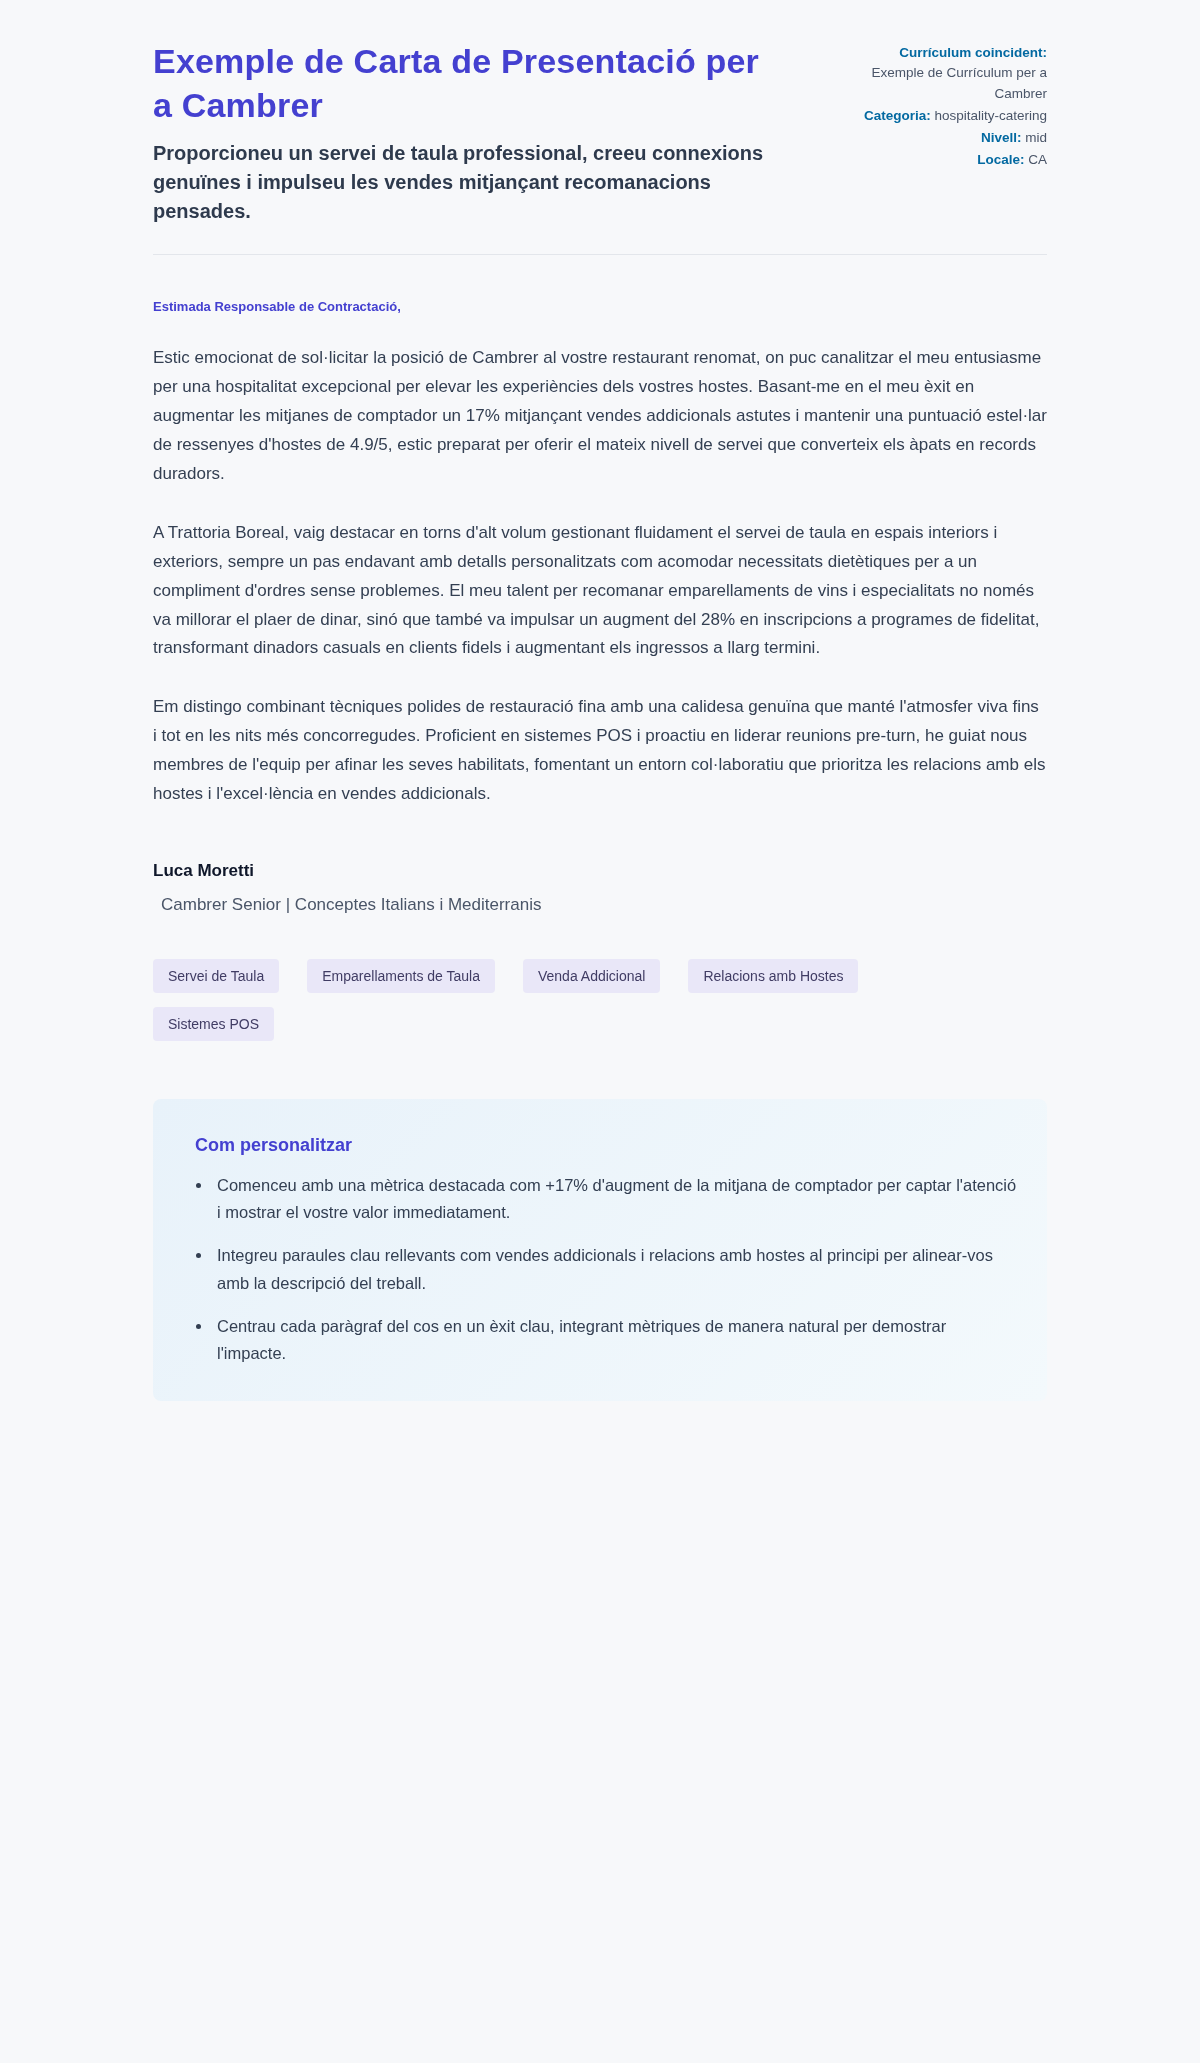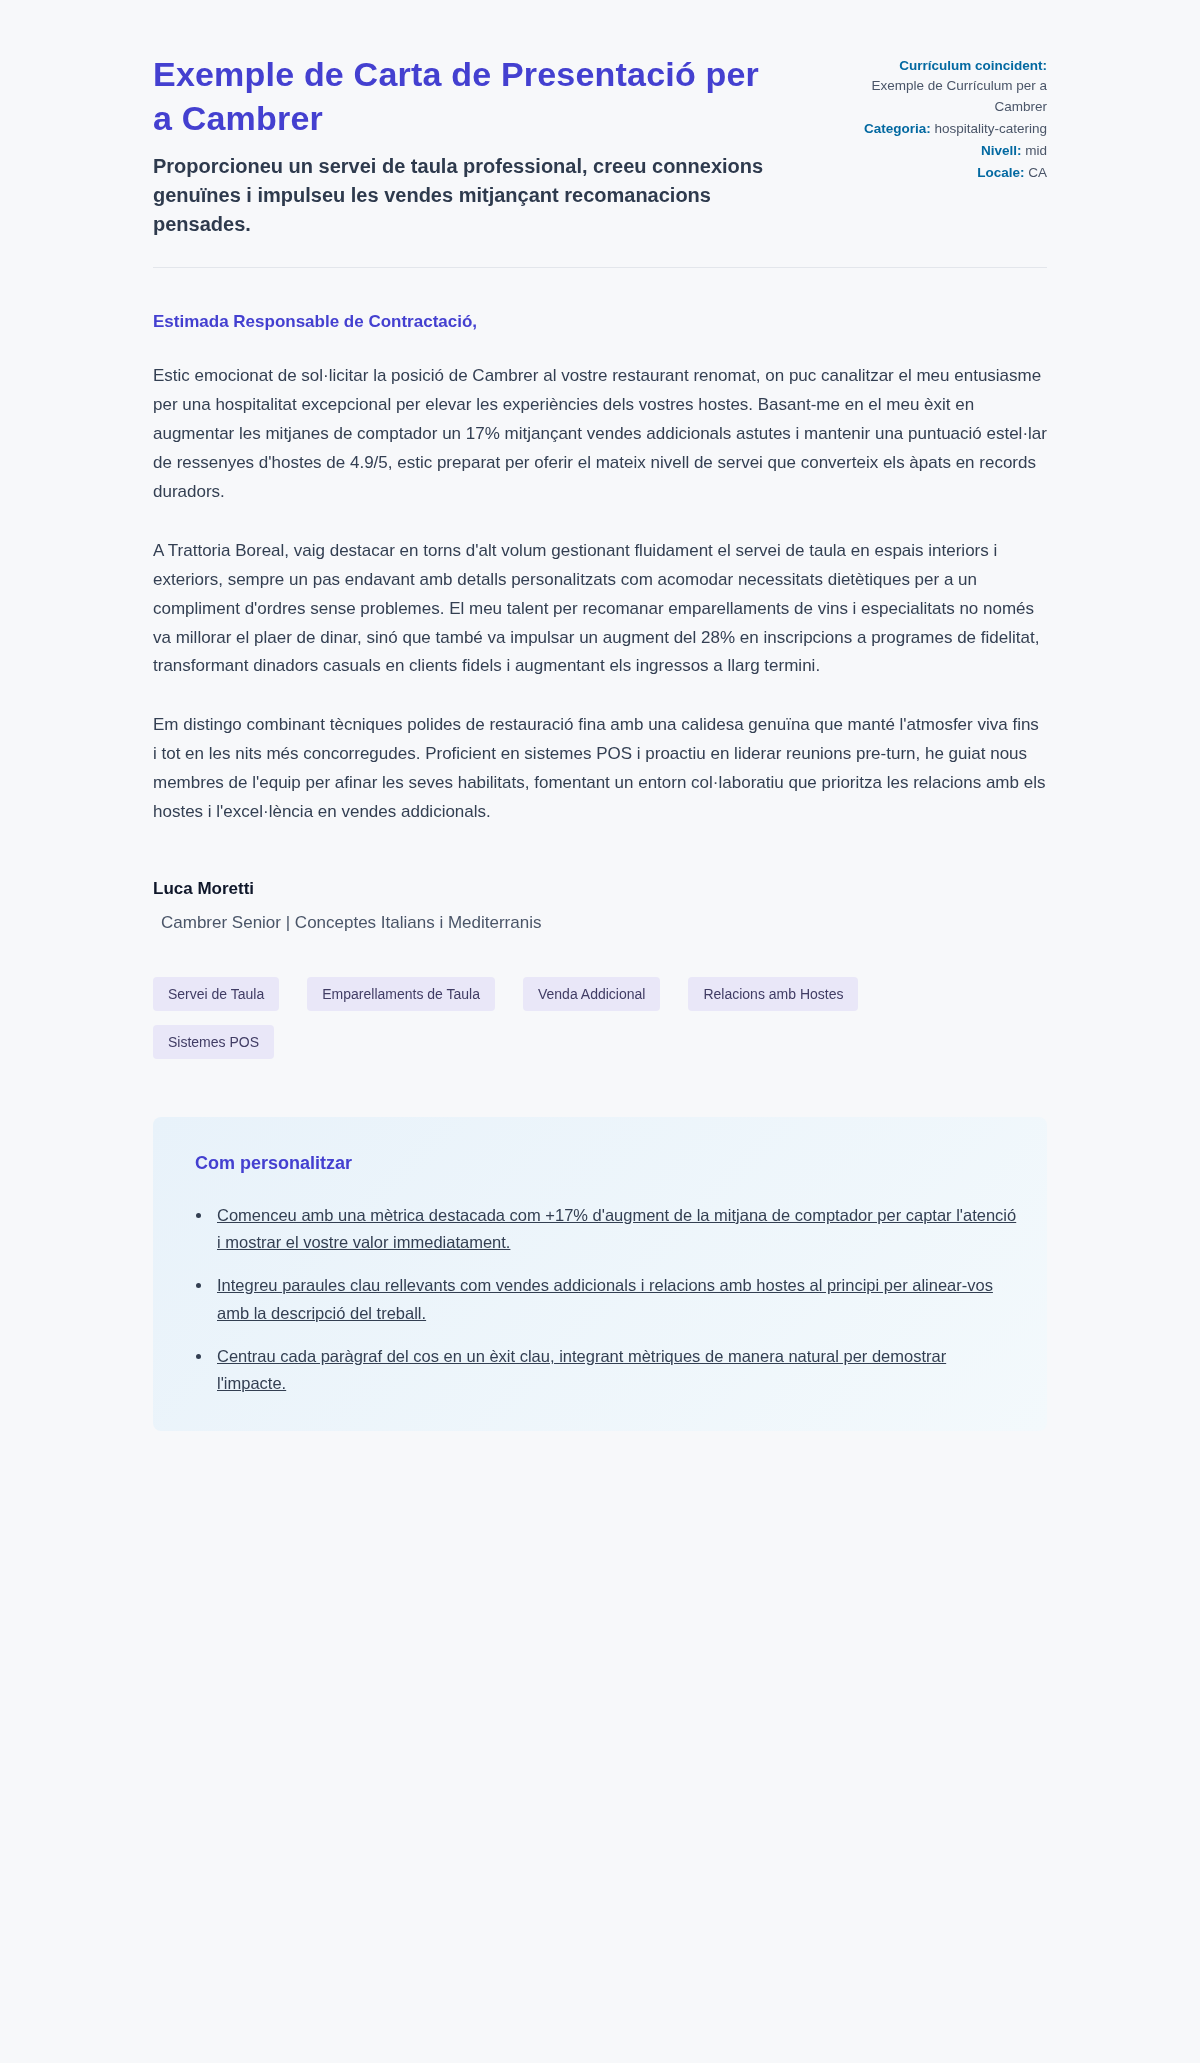--- a/index.html
+++ b/index.html
@@ -19,21 +19,21 @@
   body{
     background:var(--page-bg);
     font-family:"Liberation Sans", sans-serif;
     color:var(--body-text);
   }
   .page{
     width:1056px;
     min-height:2063px;
     margin:0 auto;
     background:var(--page-bg);
-    padding:52px 81px 80px;
+    padding:39px 81px 80px;
   }
   
   .header{
     display:flex;
     justify-content:space-between;
     align-items:flex-start;
   }
   .header-left{
     max-width:620px;
   }
@@ -64,21 +64,21 @@
   .meta-item{margin:0 0 2px;}
   .meta-label{font-weight:700;color:#0369a1;}
   .divider{
     border:none;
     border-top:1px solid var(--divider);
     margin:28px 0 0;
   }
   
   .salutation{
     margin:44px 0 0;
-    font-size:17px;
+    font-size:13px;
     font-weight:700;
     color:var(--accent);
   }
   .para{
     margin:30px 0 0;
     font-size:17px;
     line-height:1.7;
     color:var(--body-text);
     max-width:1005px;
   }
@@ -118,24 +118,23 @@
     border-radius:8px;
     padding:28px 30px 30px;
   }
   .callout-title{
     margin:8px 0 0 12px;
     font-size:18px;
     font-weight:700;
     color:var(--accent);
   }
   .callout-list{
-    margin:28px 0 0;
+    margin:16px 0 0;
     padding:0 0 0 30px;
     list-style:disc;
-    text-decoration:underline;
   }
   .callout-list li{
     font-size:16.5px;
     line-height:1.65;
     color:var(--body-text);
     margin-bottom:16px;
     padding-left:4px;
     max-width:880px;
   }
   .callout-list li:last-child{margin-bottom:4px;}

